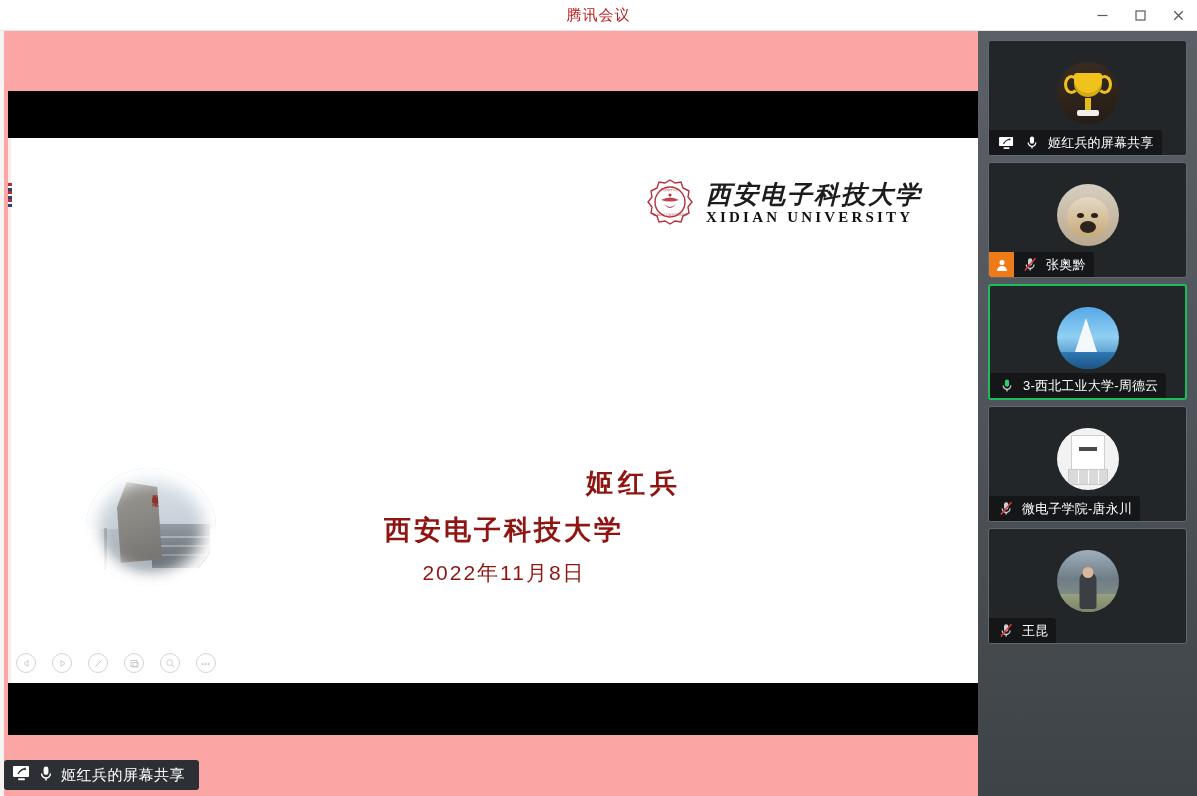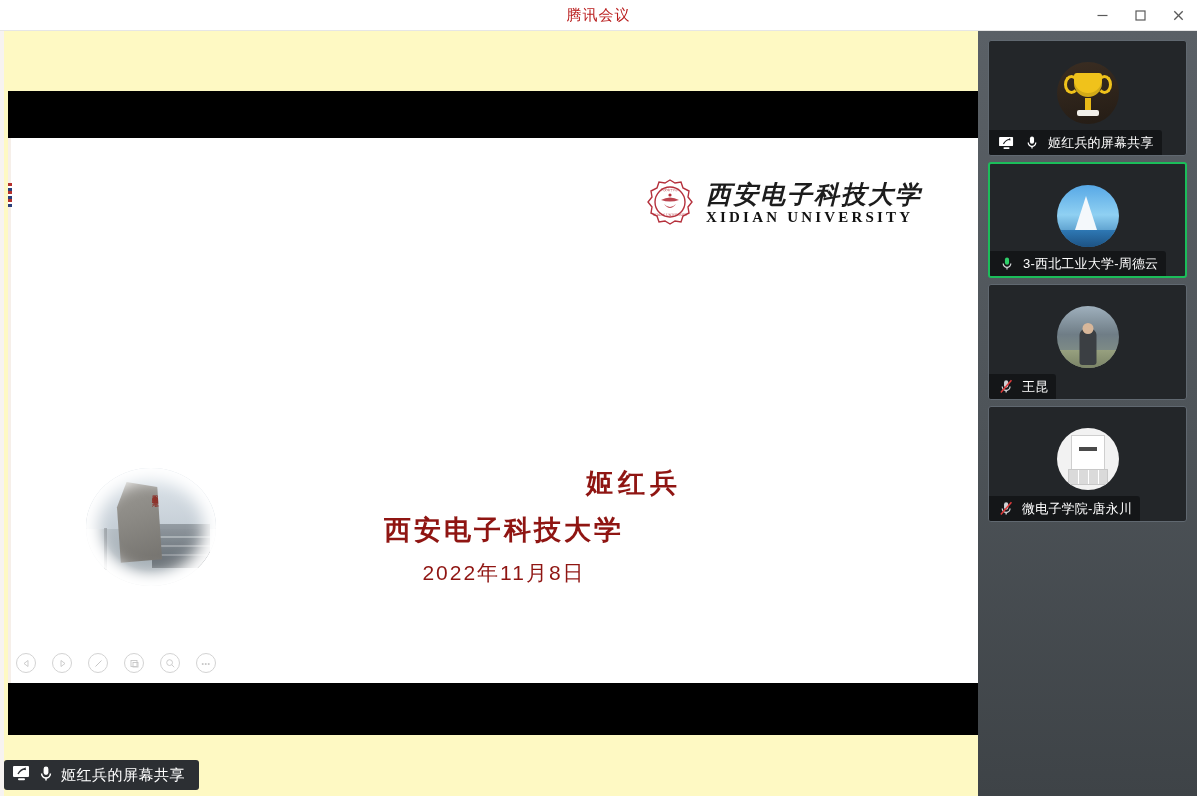--- a/index.html
+++ b/index.html
@@ -26,21 +26,21 @@
   }
   .win-btn {
     width:38px; height:31px; display:flex; align-items:center; justify-content:center;
     color:#5a5a5a;
   }
   .win-btn svg { display:block; }
 
   
   .stage {
     position:absolute; left:0; top:31px; width:978px; height:765px;
-    background:#fef9c3; overflow:hidden;
+    background:#fca5a5; overflow:hidden;
   }
   .stage-edge-left {
     position:absolute; left:0; top:0; width:4px; height:765px;
     background:#f7f3f1;
   }
   .band-black-top {
     position:absolute; left:8px; top:60px; width:970px; height:47px;
     background:#000000;
   }
   .band-black-bottom {
@@ -465,74 +465,100 @@
             <svg width="12" height="15" viewBox="0 0 14 17">
               <rect x="4.6" y="1.5" width="4.8" height="8.4" rx="2.4" fill="#ffffff"></rect>
               <path d="M2.6 8.6 a4.4 4.4 0 0 0 8.8 0" fill="none" stroke="#ffffff" stroke-width="1.5"></path>
               <line x1="7" y1="12.6" x2="7" y2="15.4" stroke="#ffffff" stroke-width="1.5"></line>
             </svg>
           </span>
           <span class="nm">姬红兵的屏幕共享</span>
         </div>
       </div>
 
+      <div class="tile">
+        <div class="avatar av-dog">
+          <div class="face">
+              <div class="eye l"></div>
+              <div class="eye r"></div>
+              <div class="nose"></div>
+            </div>
+        </div>
+        <div class="tile-label">
+          <span class="host-badge">
+            <svg width="14" height="14" viewBox="0 0 14 14">
+              <circle cx="7" cy="4.6" r="2.5" fill="#ffffff"></circle>
+              <path d="M1.9 13 a5.1 5.1 0 0 1 10.2 0 z" fill="#ffffff"></path>
+            </svg>
+          </span>
+          <span class="icon-slot">
+            <svg width="15" height="15" viewBox="0 0 16 17">
+              <rect x="5.2" y="1.5" width="4.8" height="8.4" rx="2.4" fill="#cfd2d5"></rect>
+              <path d="M3.2 8.6 a4.4 4.4 0 0 0 8.8 0" fill="none" stroke="#cfd2d5" stroke-width="1.5"></path>
+              <line x1="7.6" y1="12.6" x2="7.6" y2="15.2" stroke="#cfd2d5" stroke-width="1.5"></line>
+              <line x1="1.6" y1="15.2" x2="13.6" y2="1.4" stroke="#e03b3b" stroke-width="1.7"></line>
+            </svg>
+          </span>
+          <span class="nm">张奥黔</span>
+        </div>
+      </div>
 
       <div class="tile active">
         <div class="avatar av-sail">
           <div class="sail"></div>
             <div class="sea"></div>
         </div>
         <div class="tile-label">
           <span class="icon-slot pad-l">
             <svg width="12" height="15" viewBox="0 0 14 17">
               <rect x="4.6" y="1.5" width="4.8" height="8.4" rx="2.4" fill="#2fd06a"></rect>
               <path d="M2.6 8.6 a4.4 4.4 0 0 0 8.8 0" fill="none" stroke="#cfd2d5" stroke-width="1.5"></path>
               <line x1="7" y1="12.6" x2="7" y2="15.4" stroke="#cfd2d5" stroke-width="1.5"></line>
             </svg>
           </span>
           <span class="nm">3-西北工业大学-周德云</span>
         </div>
       </div>
 
 
       <div class="tile">
-        <div class="avatar av-person">
-          <div class="ground"></div>
-            <div class="body"></div>
-            <div class="head"></div>
+        <div class="avatar av-book">
+          <div class="cover">
+              <div class="t"></div>
+            </div>
+            <div class="grid"></div>
         </div>
         <div class="tile-label">
           <span class="icon-slot pad-l">
             <svg width="15" height="15" viewBox="0 0 16 17">
               <rect x="5.2" y="1.5" width="4.8" height="8.4" rx="2.4" fill="#cfd2d5"></rect>
               <path d="M3.2 8.6 a4.4 4.4 0 0 0 8.8 0" fill="none" stroke="#cfd2d5" stroke-width="1.5"></path>
               <line x1="7.6" y1="12.6" x2="7.6" y2="15.2" stroke="#cfd2d5" stroke-width="1.5"></line>
               <line x1="1.6" y1="15.2" x2="13.6" y2="1.4" stroke="#e03b3b" stroke-width="1.7"></line>
             </svg>
           </span>
-          <span class="nm">王昆</span>
+          <span class="nm">微电子学院-唐永川</span>
         </div>
       </div>
 
       <div class="tile">
-        <div class="avatar av-book">
-          <div class="cover">
-              <div class="t"></div>
-            </div>
-            <div class="grid"></div>
+        <div class="avatar av-person">
+          <div class="ground"></div>
+            <div class="body"></div>
+            <div class="head"></div>
         </div>
         <div class="tile-label">
           <span class="icon-slot pad-l">
             <svg width="15" height="15" viewBox="0 0 16 17">
               <rect x="5.2" y="1.5" width="4.8" height="8.4" rx="2.4" fill="#cfd2d5"></rect>
               <path d="M3.2 8.6 a4.4 4.4 0 0 0 8.8 0" fill="none" stroke="#cfd2d5" stroke-width="1.5"></path>
               <line x1="7.6" y1="12.6" x2="7.6" y2="15.2" stroke="#cfd2d5" stroke-width="1.5"></line>
               <line x1="1.6" y1="15.2" x2="13.6" y2="1.4" stroke="#e03b3b" stroke-width="1.7"></line>
             </svg>
           </span>
-          <span class="nm">微电子学院-唐永川</span>
+          <span class="nm">王昆</span>
         </div>
       </div>
 
     </div>
   </div>
 
 </div>
 
 </body></html>

